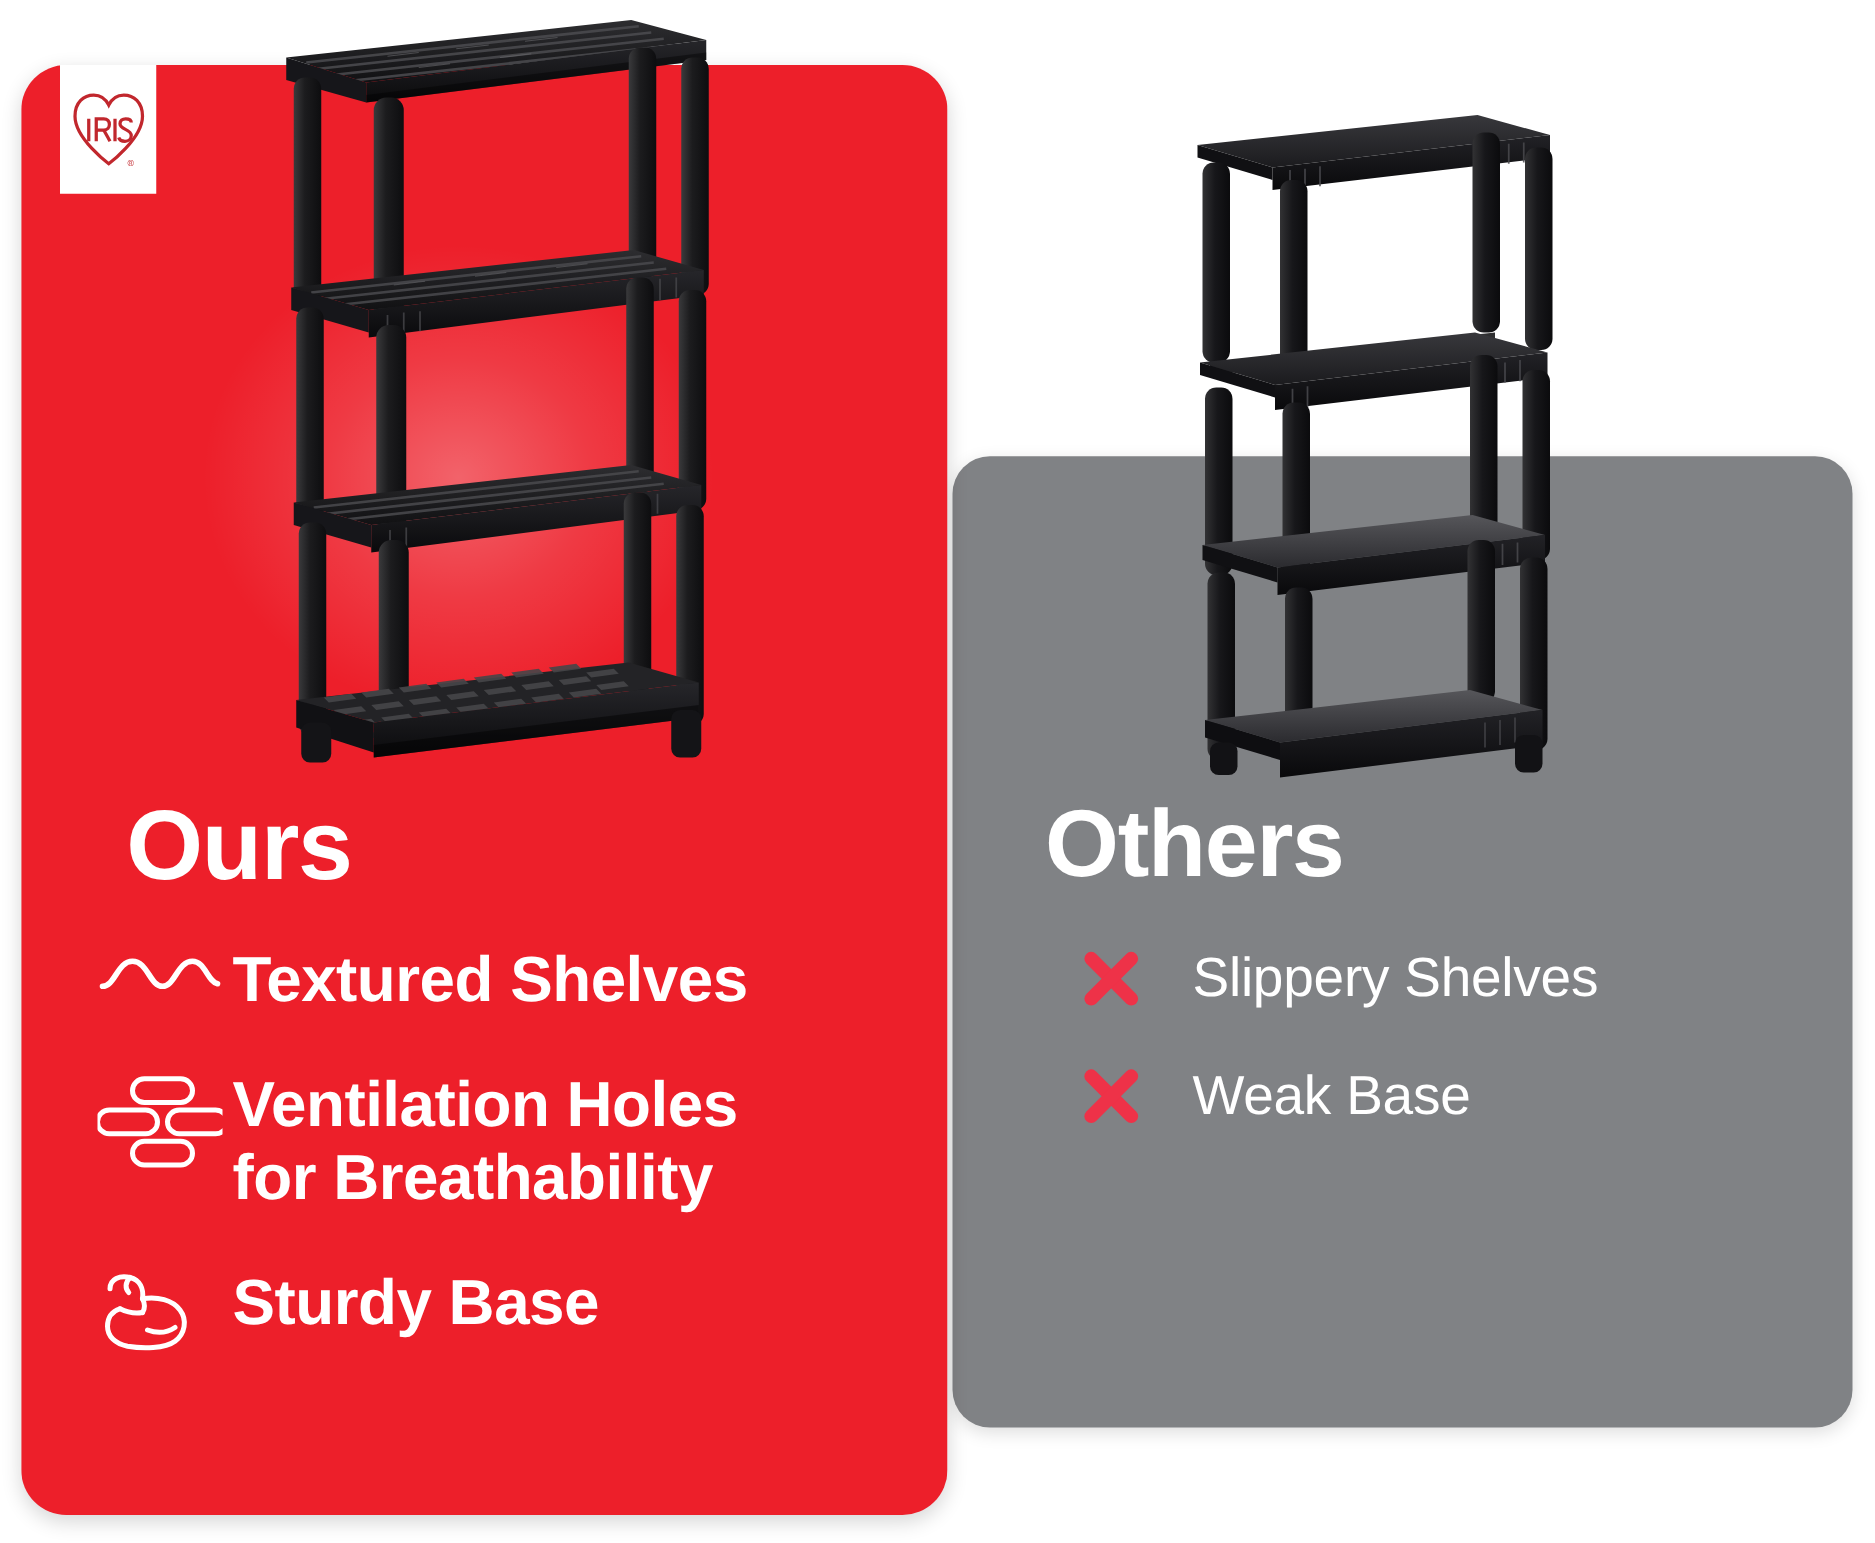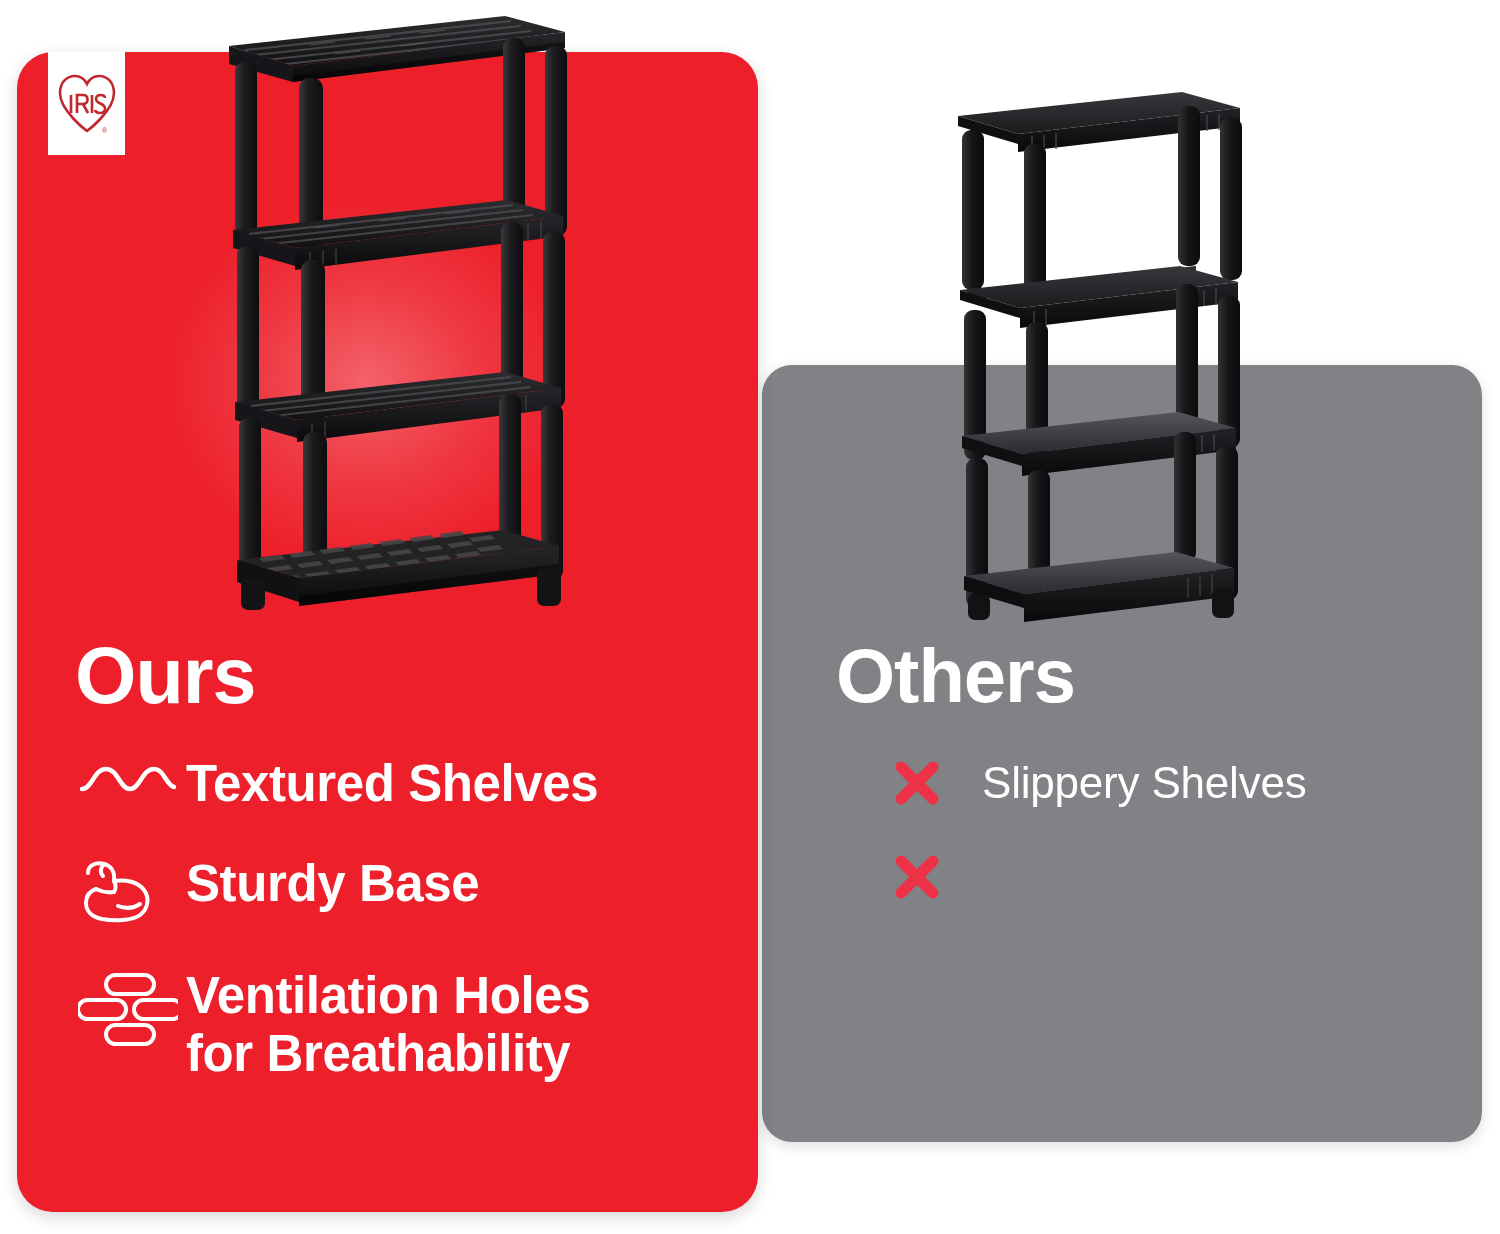--- a/index.html
+++ b/index.html
@@ -76,21 +76,21 @@
     top: 78px;
     width: 320px;
     height: 560px;
     z-index: 30;
   }
   .shelf-ours svg, .shelf-others svg { display: block; width: 100%; height: 100%; }
 
   
   .h-ours {
     position: absolute;
-    left: 75px;
+    left: 101px;
     top: 636px;
     font-size: 79px;
     font-weight: bold;
     color: #ffffff;
     letter-spacing: -1px;
     line-height: 1;
     z-index: 35;
   }
   .h-others {
     position: absolute;
@@ -129,21 +129,21 @@
   .feat-label {
     font-size: 51px;
     font-weight: bold;
     color: #ffffff;
     line-height: 1.14;
     letter-spacing: -0.4px;
   }
 
   .list-others {
     position: absolute;
-    left: 892px;
+    left: 864px;
     top: 758px;
     width: 600px;
     z-index: 35;
   }
   .nfeat {
     display: flex;
     align-items: center;
     margin-bottom: 44px;
   }
   .nfeat-icon {
@@ -432,46 +432,46 @@
       <span class="feat-icon">
         <svg width="100" height="40" viewBox="0 0 100 40">
           <path d="M4 30 C14 30 16 10 28 10 C40 10 42 30 52 30 C62 30 64 10 76 10 C86 10 88 26 96 28" fill="none" stroke="#ffffff" stroke-width="4.5" stroke-linecap="round"></path>
         </svg>
       </span>
       <span class="feat-label">Textured Shelves</span>
     </div>
 
     <div class="feat">
       <span class="feat-icon">
+        <svg width="100" height="78" viewBox="0 0 100 78">
+          <g fill="none" stroke="#ffffff" stroke-width="4">
+            <rect x="28" y="4" width="48" height="19" rx="9.5"></rect>
+            <rect x="0" y="29" width="48" height="19" rx="9.5"></rect>
+            <rect x="56" y="29" width="48" height="19" rx="9.5"></rect>
+            <rect x="28" y="54" width="48" height="19" rx="9.5"></rect>
+          </g>
+        </svg>
+      </span>
+      <span class="feat-label"><span>Ventilation Holes</span><br><span>for Breathability</span></span>
+    </div>
+
+    <div class="feat">
+      <span class="feat-icon">
         <svg width="100" height="66" viewBox="0 0 100 66">
           <g fill="none" stroke="#ffffff" stroke-width="4" stroke-linejoin="round" stroke-linecap="round">
             <path d="M10 14 C10 6 18 3 26 5 C34 7 37 14 36 22 C48 20 60 23 66 31 C72 39 70 50 62 56 C54 62 36 62 24 60 C14 58 8 52 8 44 C8 36 12 32 18 30"></path>
             <path d="M18 30 C24 33 30 34 36 33"></path>
             <path d="M36 22 C38 26 38 30 36 33"></path>
             <path d="M26 5 C22 9 22 14 25 17"></path>
             <path d="M40 47 C48 50 56 49 62 45"></path>
           </g>
         </svg>
       </span>
       <span class="feat-label">Sturdy Base</span>
     </div>
-
-    <div class="feat">
-      <span class="feat-icon">
-        <svg width="100" height="78" viewBox="0 0 100 78">
-          <g fill="none" stroke="#ffffff" stroke-width="4">
-            <rect x="28" y="4" width="48" height="19" rx="9.5"></rect>
-            <rect x="0" y="29" width="48" height="19" rx="9.5"></rect>
-            <rect x="56" y="29" width="48" height="19" rx="9.5"></rect>
-            <rect x="28" y="54" width="48" height="19" rx="9.5"></rect>
-          </g>
-        </svg>
-      </span>
-      <span class="feat-label"><span>Ventilation Holes</span><br><span>for Breathability</span></span>
-    </div>
   </div>
 
   <div class="h-others">Others</div>
 
   <div class="list-others">
 
     <div class="nfeat">
       <span class="nfeat-icon">
         <svg width="50" height="50" viewBox="0 0 50 50">
           <g stroke="#ee3248" stroke-width="11" stroke-linecap="round">
@@ -486,16 +486,17 @@
 
     <div class="nfeat">
       <span class="nfeat-icon">
         <svg width="50" height="50" viewBox="0 0 50 50">
           <g stroke="#ee3248" stroke-width="11" stroke-linecap="round">
             <line x1="9" y1="9" x2="41" y2="41"></line>
             <line x1="41" y1="9" x2="9" y2="41"></line>
           </g>
         </svg>
       </span>
+      <span class="nfeat-label">Weak Base</span>
     </div>
   </div>
 
 </div>
 
 </body></html>

